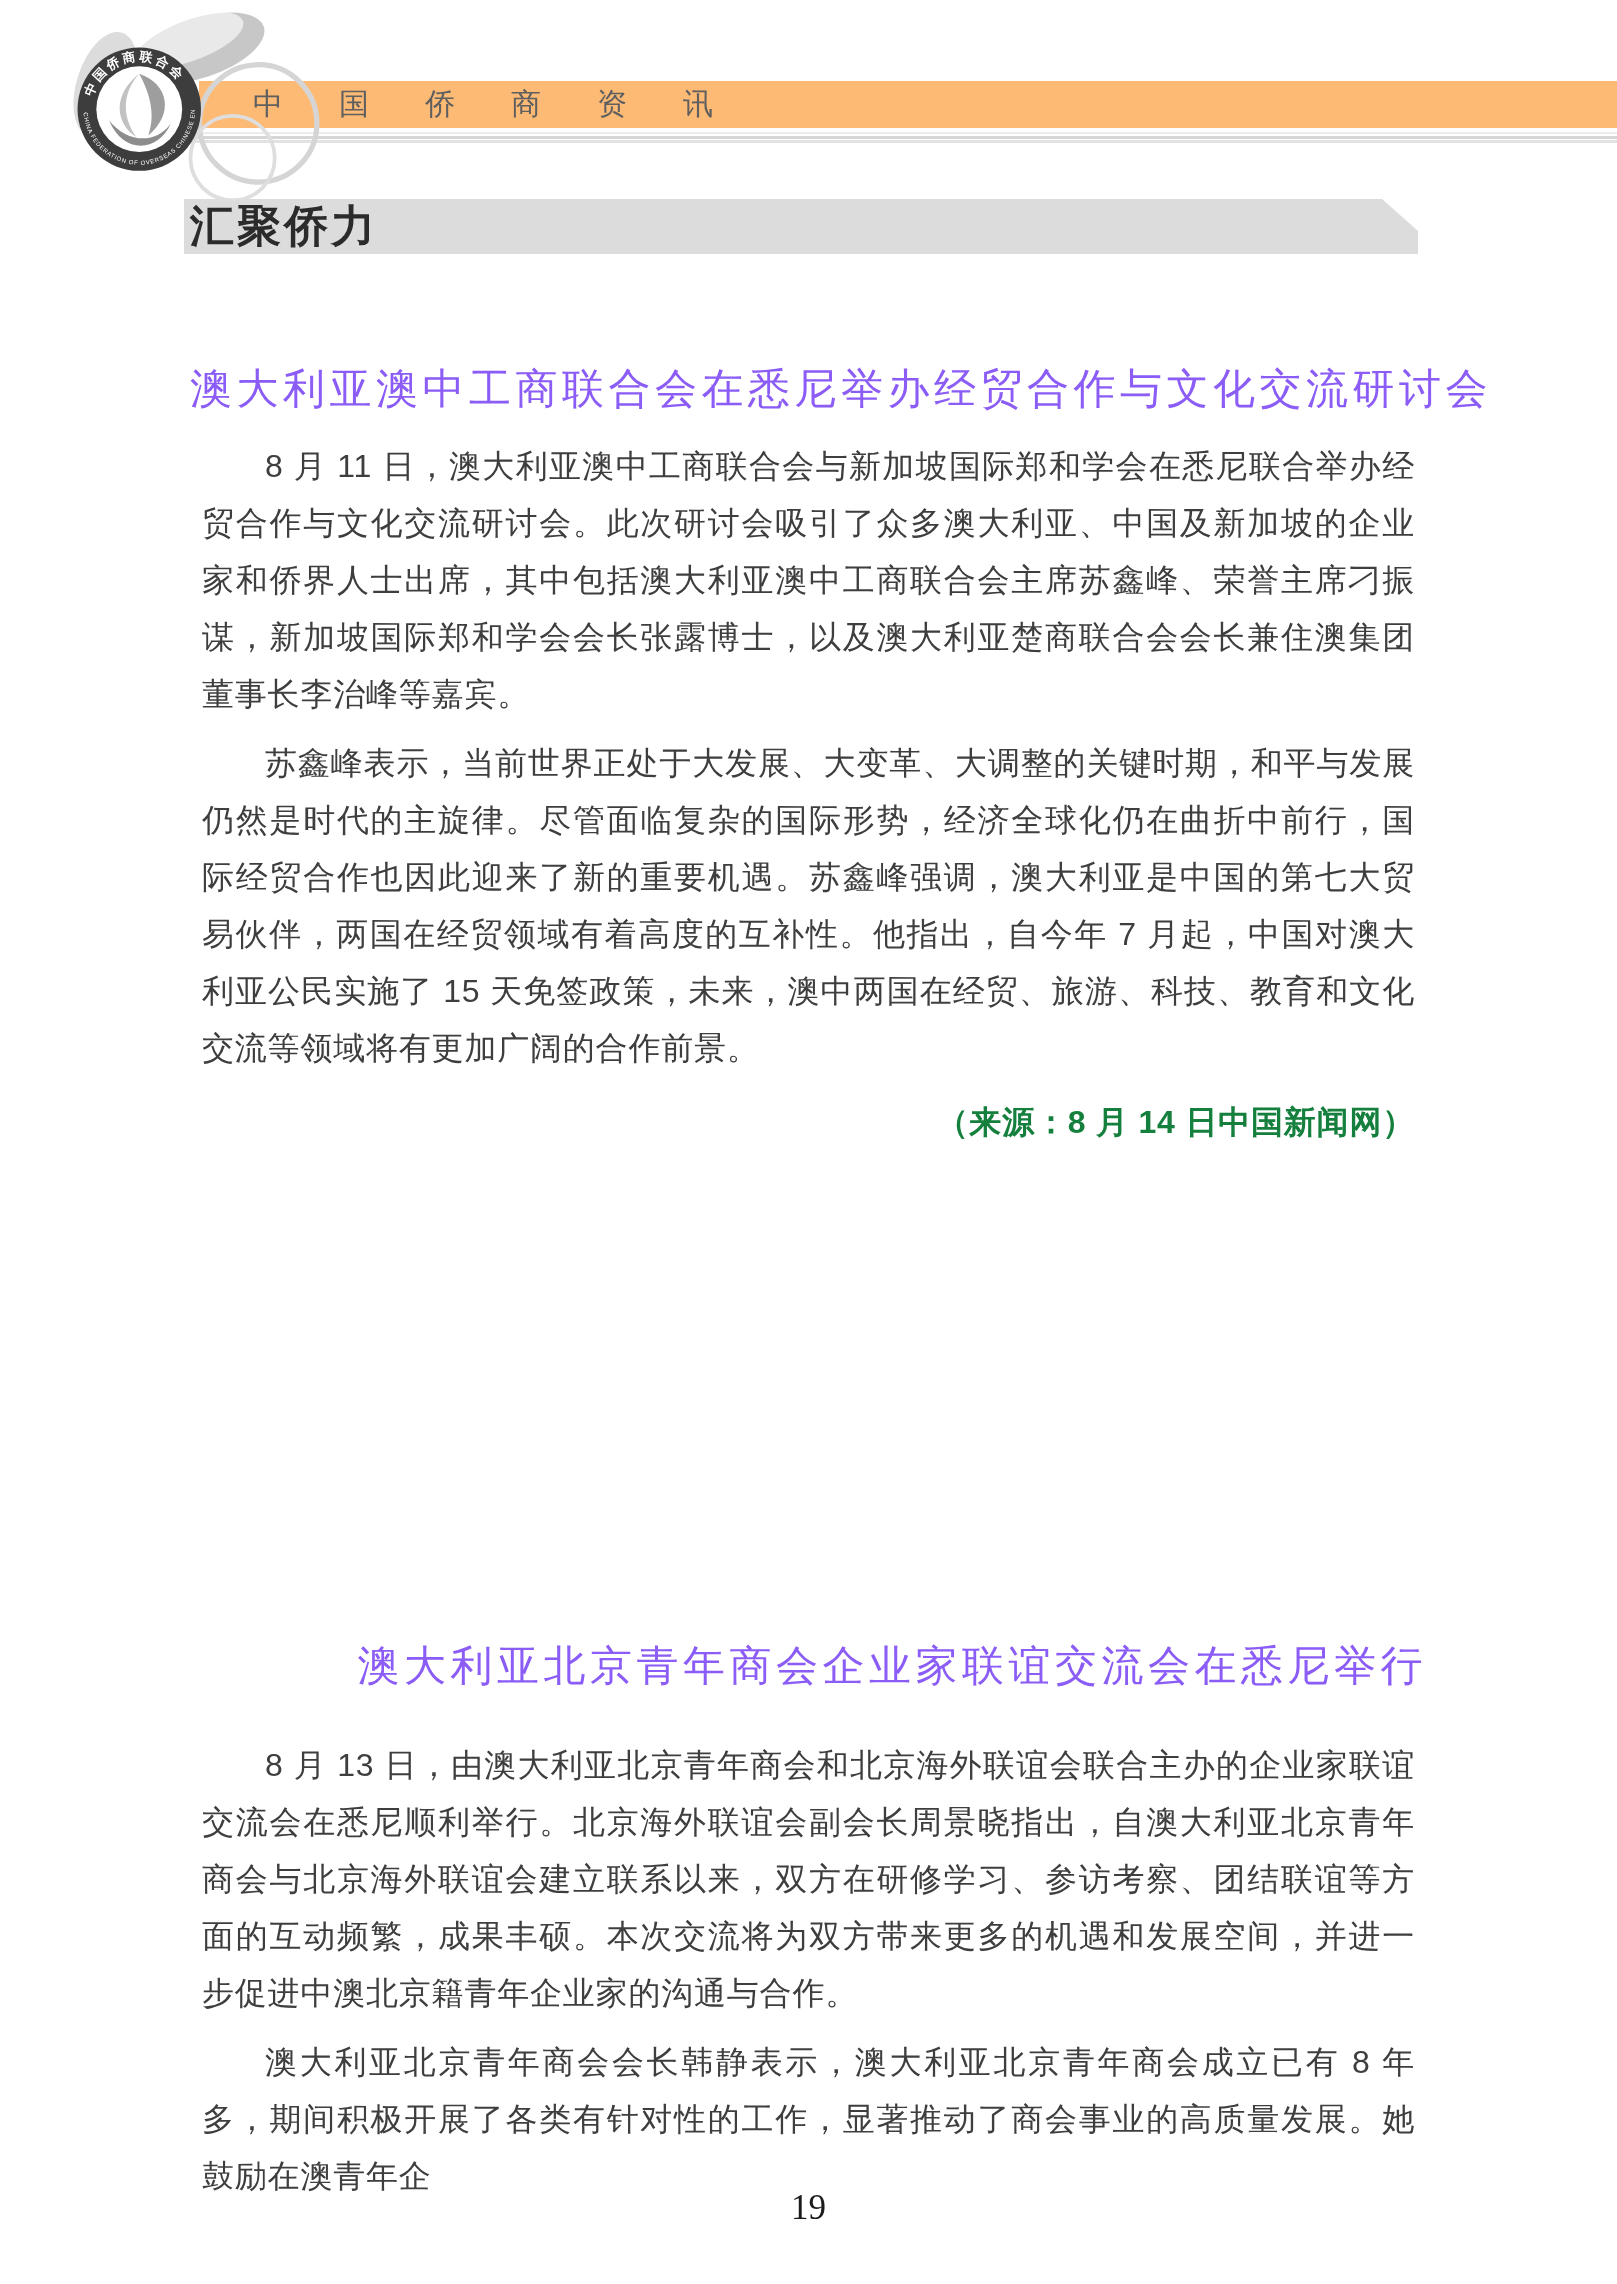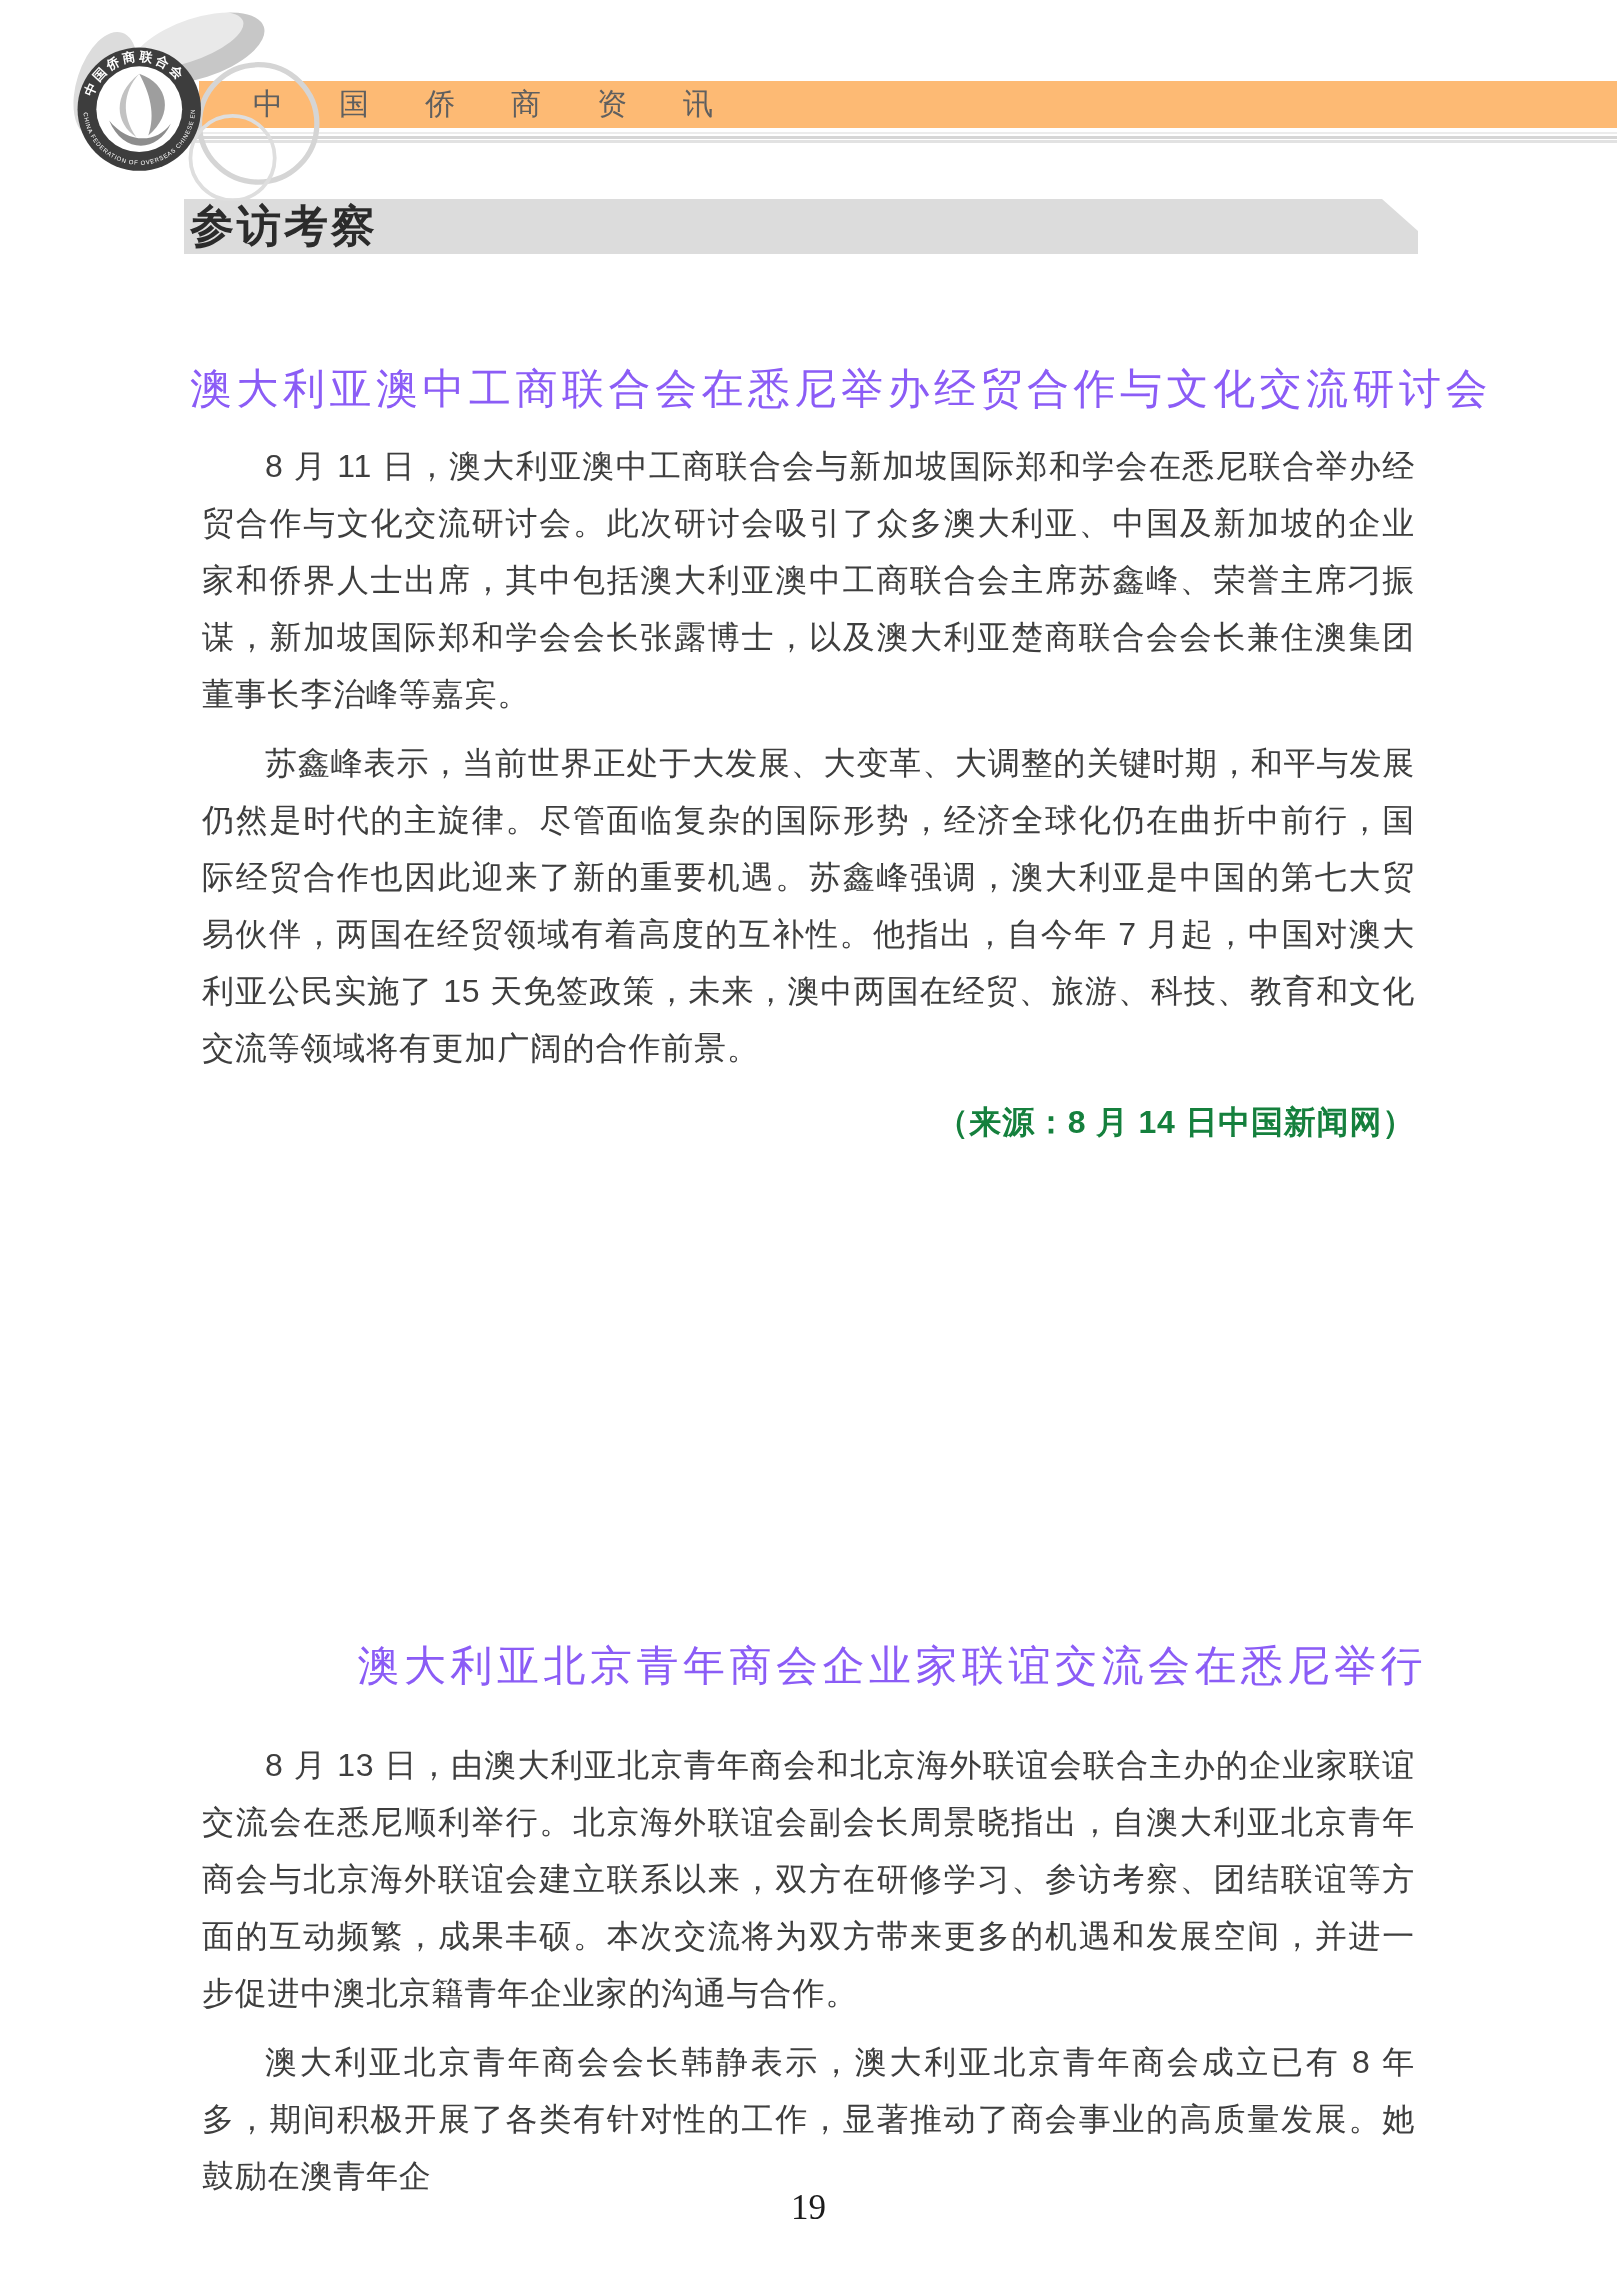--- a/index.html
+++ b/index.html
@@ -92,21 +92,21 @@
 
     <g>
       <path d="M100,86 C140,100 146,140 112,168 C122,140 114,112 100,86 Z" fill="#9e9e9e"></path>
       <path d="M100,86 C78,110 76,142 96,170 C68,152 64,114 100,86 Z" fill="#c2c2c2"></path>
       <path d="M60,148 C84,178 122,180 142,152 C124,192 78,192 60,148 Z" fill="#8d8d8d"></path>
     </g>
   </svg>
 </div>
 
 <div class="section-bar">
-  <span class="section-label">参访考察</span>
+  <span class="section-label">汇聚侨力</span>
 </div>
 
 <h1 class="article-title title-1">澳大利亚澳中工商联合会在悉尼举办经贸合作与文化交流研讨会</h1>
 <div class="article-body body-1">
   <p>8 月 11 日，澳大利亚澳中工商联合会与新加坡国际郑和学会在悉尼联合举办经贸合作与文化交流研讨会。此次研讨会吸引了众多澳大利亚、中国及新加坡的企业家和侨界人士出席，其中包括澳大利亚澳中工商联合会主席苏鑫峰、荣誉主席刁振谋，新加坡国际郑和学会会长张露博士，以及澳大利亚楚商联合会会长兼住澳集团董事长李治峰等嘉宾。</p>
   <p>苏鑫峰表示，当前世界正处于大发展、大变革、大调整的关键时期，和平与发展仍然是时代的主旋律。尽管面临复杂的国际形势，经济全球化仍在曲折中前行，国际经贸合作也因此迎来了新的重要机遇。苏鑫峰强调，澳大利亚是中国的第七大贸易伙伴，两国在经贸领域有着高度的互补性。他指出，自今年 7 月起，中国对澳大利亚公民实施了 15 天免签政策，未来，澳中两国在经贸、旅游、科技、教育和文化交流等领域将有更加广阔的合作前景。</p>
   <p class="source">（来源：8 月 14 日中国新闻网）</p>
 </div>
 
 <h1 class="article-title title-2">澳大利亚北京青年商会企业家联谊交流会在悉尼举行</h1>

